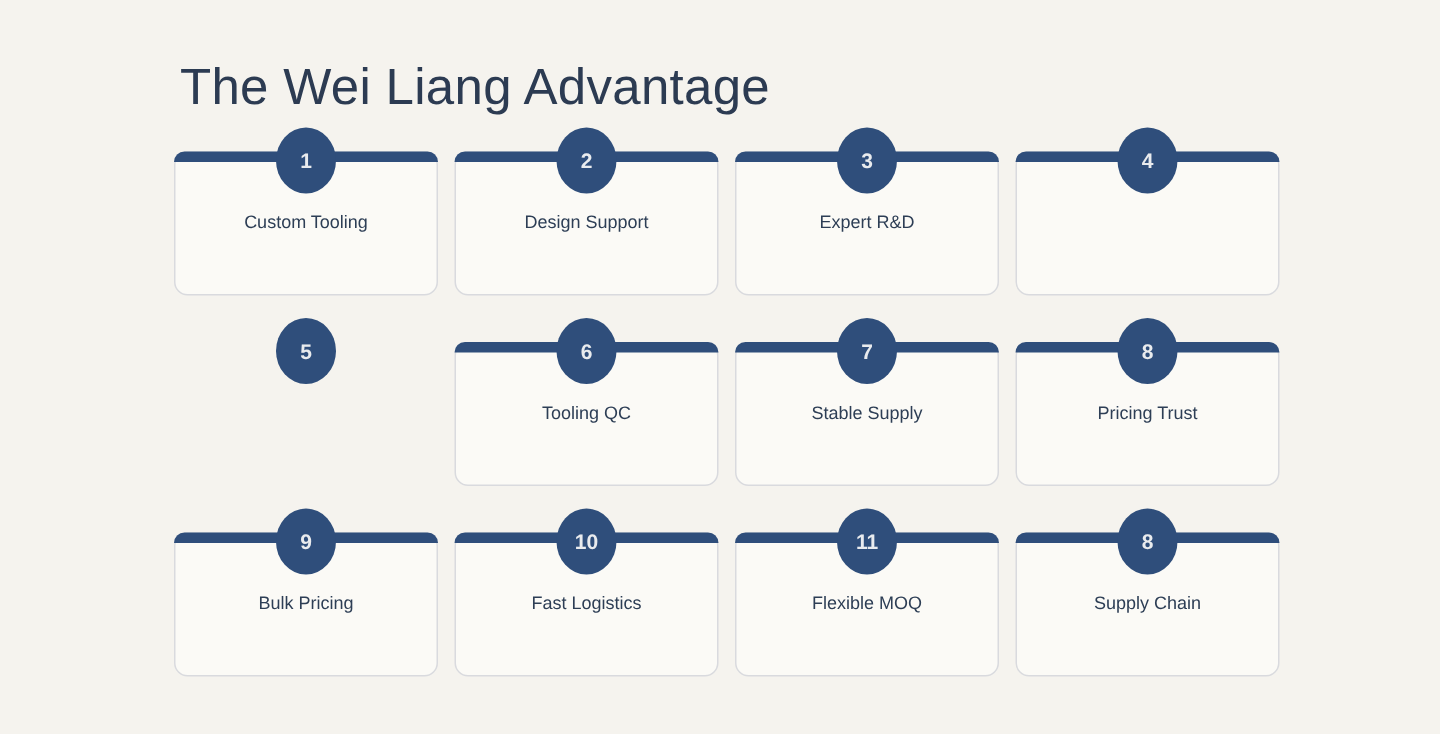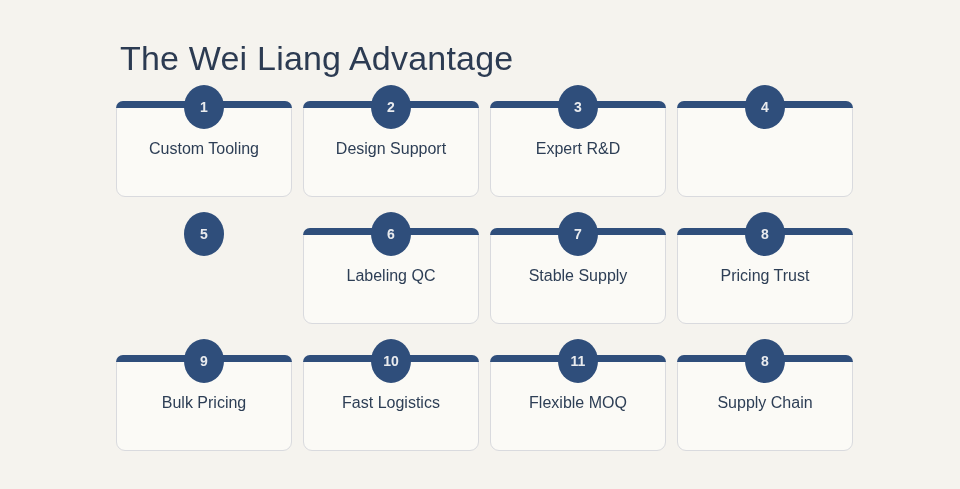--- a/index.html
+++ b/index.html
@@ -76,21 +76,21 @@
     height: 7px;
     background: #2f4e7b;
     border-radius: 9px 9px 0 0;
   }
   .label {
     position: absolute;
     top: 37px;
     left: 4px;
     right: 4px;
     text-align: center;
-    font-size: 16px;
+    font-size: 12px;
     line-height: 19px;
     color: #2d3e55;
   }
 </style>
 </head>
 <body>
 
 <div>
   <h1 class="title">The Wei Liang Advantage</h1>
 
@@ -140,21 +140,21 @@
           <span>5</span>
         </div>
     </div>
 
     <div class="card-wrap">
       <div class="badge">
           <span>6</span>
         </div>
       <div class="card">
         <div class="bar"></div>
-        <div class="label">Labeling QC</div>
+        <div class="label">Tooling QC</div>
       </div>
     </div>
 
     <div class="card-wrap">
       <div class="badge">
           <span>7</span>
         </div>
       <div class="card">
         <div class="bar"></div>
         <div class="label">Stable Supply</div>

